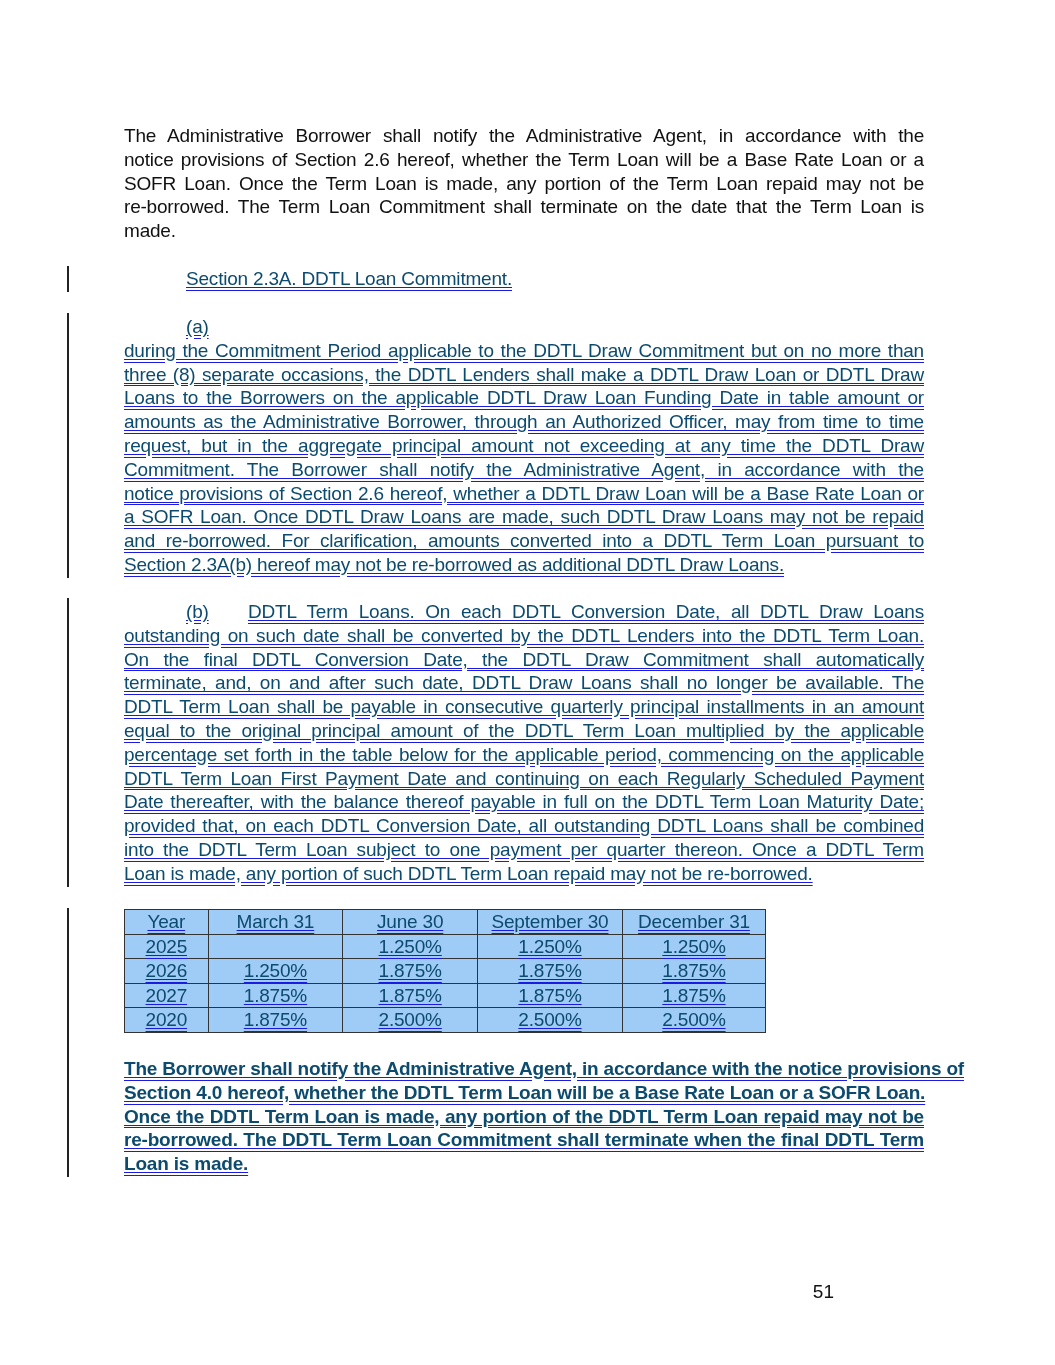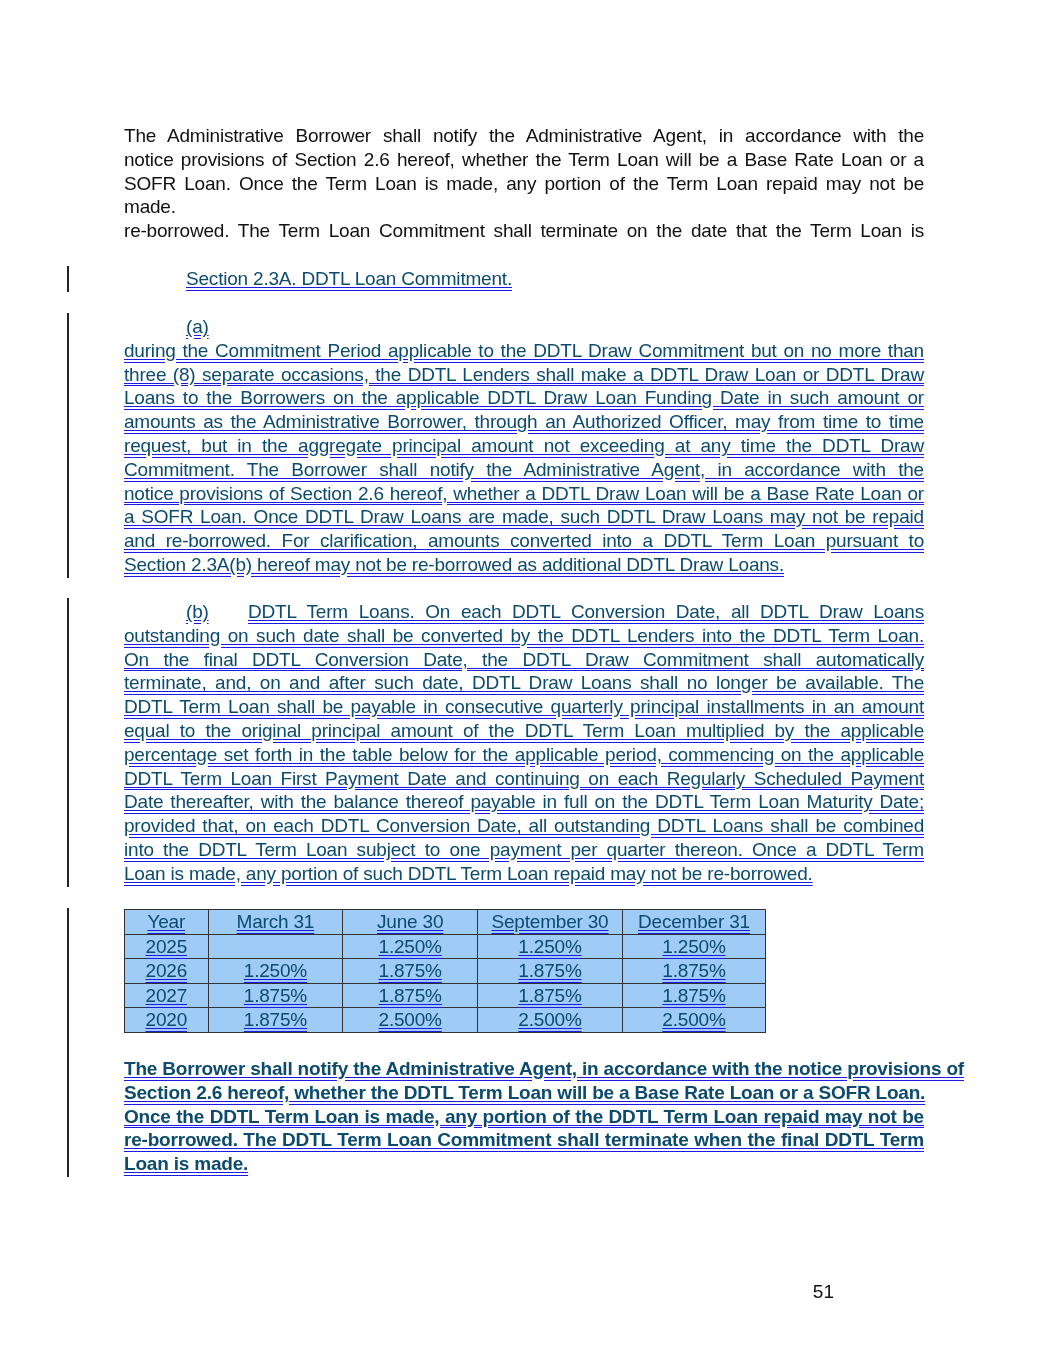--- a/index.html
+++ b/index.html
@@ -28,42 +28,42 @@
 </style>
 </head>
 <body>
 
 <div class="page">
 
   <div class="para plain" style="top:124px;">
     <span class="ln">The Administrative Borrower shall notify the Administrative Agent, in accordance with the</span>
     <span class="ln">notice provisions of Section 2.6 hereof, whether the Term Loan will be a Base Rate Loan or a</span>
     <span class="ln">SOFR Loan.  Once the Term Loan is made, any portion of the Term Loan repaid may not be</span>
+    <span class="ln">re-borrowed.  The Term Loan Commitment shall terminate on the date that the Term Loan is</span>
     <span class="ln last">made.</span>
-    <span class="ln">re-borrowed.  The Term Loan Commitment shall terminate on the date that the Term Loan is</span>
   </div>
 
   <div class="bar" style="top:266px;height:26px;"></div>
   <div class="bar" style="top:313px;height:265px;"></div>
   <div class="bar" style="top:598px;height:289px;"></div>
   <div class="bar" style="top:908px;height:124px;"></div>
   <div class="bar" style="top:1027px;height:150px;"></div>
 
   <div class="para" style="top:267px;">
     <span class="ln last"><span class="indent1"></span><span class="ins">Section 2.3A.  DDTL Loan Commitment.</span></span>
   </div>
 
   <div class="para ins" style="top:315px;">
     <span class="ln" style="display:flex;">
         <span class="indent1"></span>
         <span class="label">(a)</span>
       </span>
     <span class="ln">during the Commitment Period applicable to the DDTL Draw Commitment but on no more than</span>
     <span class="ln">three (8) separate occasions, the DDTL Lenders shall make a DDTL Draw Loan or DDTL Draw</span>
-    <span class="ln">Loans to the Borrowers on the applicable DDTL Draw Loan Funding Date in such amount or</span>
+    <span class="ln">Loans to the Borrowers on the applicable DDTL Draw Loan Funding Date in table amount or</span>
     <span class="ln">amounts as the Administrative Borrower, through an Authorized Officer, may from time to time</span>
     <span class="ln">request, but in the aggregate principal amount not exceeding at any time the DDTL Draw</span>
     <span class="ln">Commitment.  The Borrower shall notify the Administrative Agent, in accordance with the</span>
     <span class="ln">notice provisions of Section 2.6 hereof, whether a DDTL Draw Loan will be a Base Rate Loan or</span>
     <span class="ln">a SOFR Loan.  Once DDTL Draw Loans are made, such DDTL Draw Loans may not be repaid</span>
     <span class="ln">and re-borrowed.  For clarification, amounts converted into a DDTL Term Loan pursuant to</span>
     <span class="ln last">Section 2.3A(b) hereof may not be re-borrowed as additional DDTL Draw Loans.</span>
   </div>
 
   <div class="para ins" style="top:600px;">
@@ -120,21 +120,21 @@
       <td><span class="ins">1.875%</span></td>
       <td><span class="ins">2.500%</span></td>
       <td><span class="ins">2.500%</span></td>
       <td><span class="ins">2.500%</span></td>
     </tr>
   </tbody>
     </table>
 
   <div class="para ins" style="top:1057px;font-weight:bold;">
     <span class="ln">The Borrower shall notify the Administrative Agent, in accordance with the notice provisions of</span>
-    <span class="ln">Section 2.6 hereof, whether the DDTL Term Loan will be a Base Rate Loan or a SOFR Loan.</span>
+    <span class="ln">Section 4.0 hereof, whether the DDTL Term Loan will be a Base Rate Loan or a SOFR Loan.</span>
     <span class="ln">Once the DDTL Term Loan is made, any portion of the DDTL Term Loan repaid may not be</span>
     <span class="ln">re-borrowed.  The DDTL Term Loan Commitment shall terminate when the final DDTL Term</span>
     <span class="ln last">Loan is made.</span>
   </div>
 
   <div class="pagenum">51</div>
 
 </div>
 
 </body></html>

